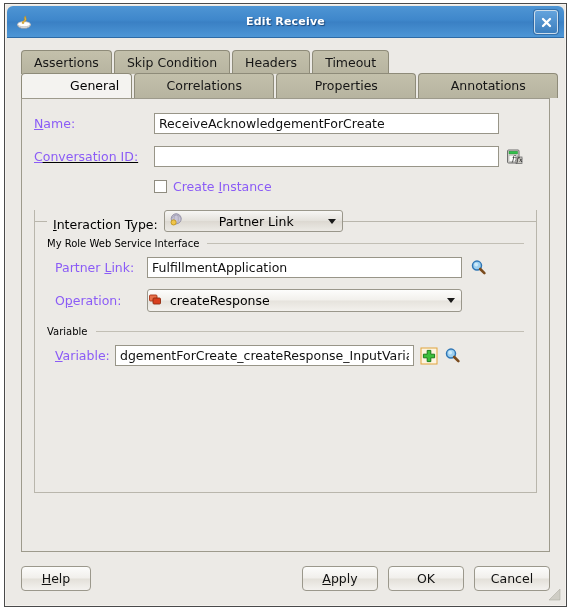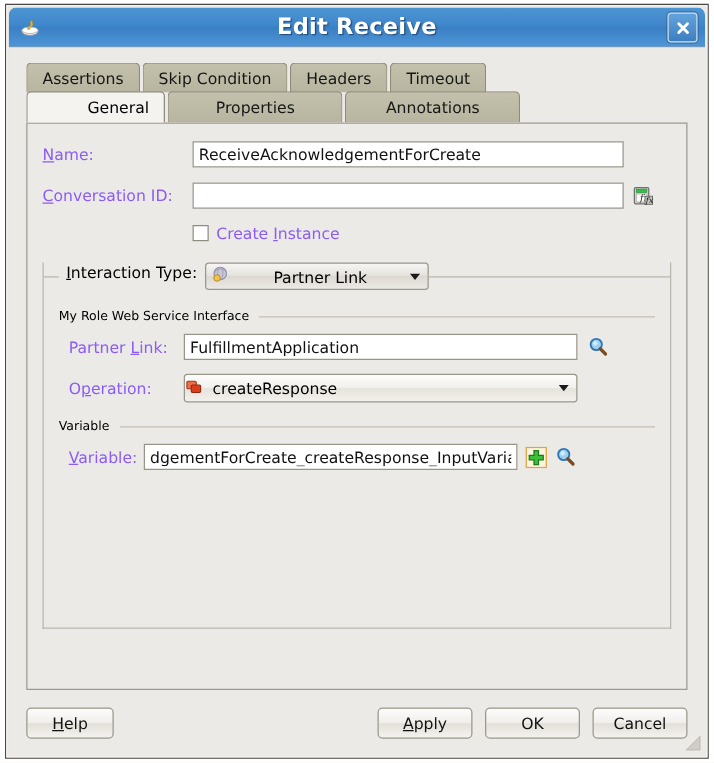--- a/index.html
+++ b/index.html
@@ -43,21 +43,21 @@
     border-top-right-radius: 6px;
     margin: 2px 2px 0 2px;
     display: flex;
     align-items: center;
   }
   .title-text {
     position: absolute;
     left: 0; right: 0;
     text-align: center;
     font-weight: bold;
-    font-size: 18px;
+    font-size: 11px;
     color: #ffffff;
     text-shadow: 1px 1px 1px rgba(20,50,90,0.75);
     letter-spacing: 0.2px;
   }
   .app-icon {
     position: relative;
     margin-left: 8px;
     width: 18px; height: 18px;
     flex: 0 0 18px;
   }
@@ -165,23 +165,23 @@
   
   .groupbox {
     position: relative;
     border: 1px solid #b9b6ac;
     border-top: none;
     margin-top: 10px;
     padding: 0 12px 10px 12px;
   }
   .gb-top {
     position: relative;
-    display: flex; align-items: flex-start;
+    display: flex; align-items: flex-end;
     height: 22px;
-    margin: 0 -12px 16px -12px;
+    margin: 0 -12px 6px -12px;
   }
   .gb-line-l { width: 12px; height: 1px; background: #b9b6ac; align-self: flex-start; margin-top: 11px; }
   .gb-line-r { flex: 1 1 auto; height: 1px; background: #b9b6ac; align-self: flex-start; margin-top: 11px; margin-right: 0; }
   .gb-title { padding: 0 6px; font-size: 12.5px; white-space: nowrap; }
 
   
   .sect { display: flex; align-items: center; margin: 6px 0 8px 0; }
   .sect-title { font-size: 10px; white-space: nowrap; padding-right: 8px; }
   .sect-rule { flex: 1 1 auto; height: 1px; background: #c2bfb5; }
 
@@ -284,36 +284,39 @@
         </div>
         <div class="tab">
           <span>Timeout</span>
         </div>
       </div>
       <div class="tab-row row2">
         <div class="tab selected" style="min-width:108px;text-align:center;padding-left:48px;">
           <span>General</span>
         </div>
         <div class="tab" style="min-width:140px;text-align:center;">
+          <span>Correlations</span>
+        </div>
+        <div class="tab" style="min-width:140px;text-align:center;">
           <span>Properties</span>
         </div>
         <div class="tab" style="min-width:140px;text-align:center;">
           <span>Annotations</span>
         </div>
       </div>
     </div>
 
     <div class="tabpanel">
 
       <div class="row" style="margin-bottom:12px;">
         <div class="lbl" style="width:120px;"><span class="mn">N</span><span>ame:</span></div>
         <input class="txt" style="width: 345px;" type="text" value="ReceiveAcknowledgementForCreate">
       </div>
 
-      <div class="row" style="margin-bottom:10px;">
+      <div class="row" style="margin-bottom:10px;text-decoration:underline;">
         <div class="lbl" style="width:120px;"><span class="mn">C</span><span>onversation ID:</span></div>
         <input class="txt" style="width: 345px;" type="text" value="">
         <span class="icon-btn">
           <svg width="18" height="18" viewBox="0 0 18 18">
             <rect x="1.5" y="2" width="11.5" height="13" rx="1" fill="#d8d6d0" stroke="#6f6f6f" stroke-width="1"></rect>
             <rect x="3" y="3.3" width="8.5" height="2.6" fill="#2fc24a" stroke="#1d8a32" stroke-width="0.5"></rect>
             <rect x="3" y="7.2" width="8.5" height="6.4" fill="#fbfbfa" stroke="#9b9b9b" stroke-width="0.5"></rect>
             <text x="6" y="13.2" font-family="DejaVu Serif, serif" font-style="italic" font-size="7.5" fill="#222">fx</text>
             <rect x="10" y="9" width="6" height="6.5" fill="#c9c7c1" stroke="#6f6f6f" stroke-width="0.8"></rect>
             <text x="10.6" y="14.4" font-family="DejaVu Serif, serif" font-style="italic" font-size="6.5" fill="#111">fx</text>

